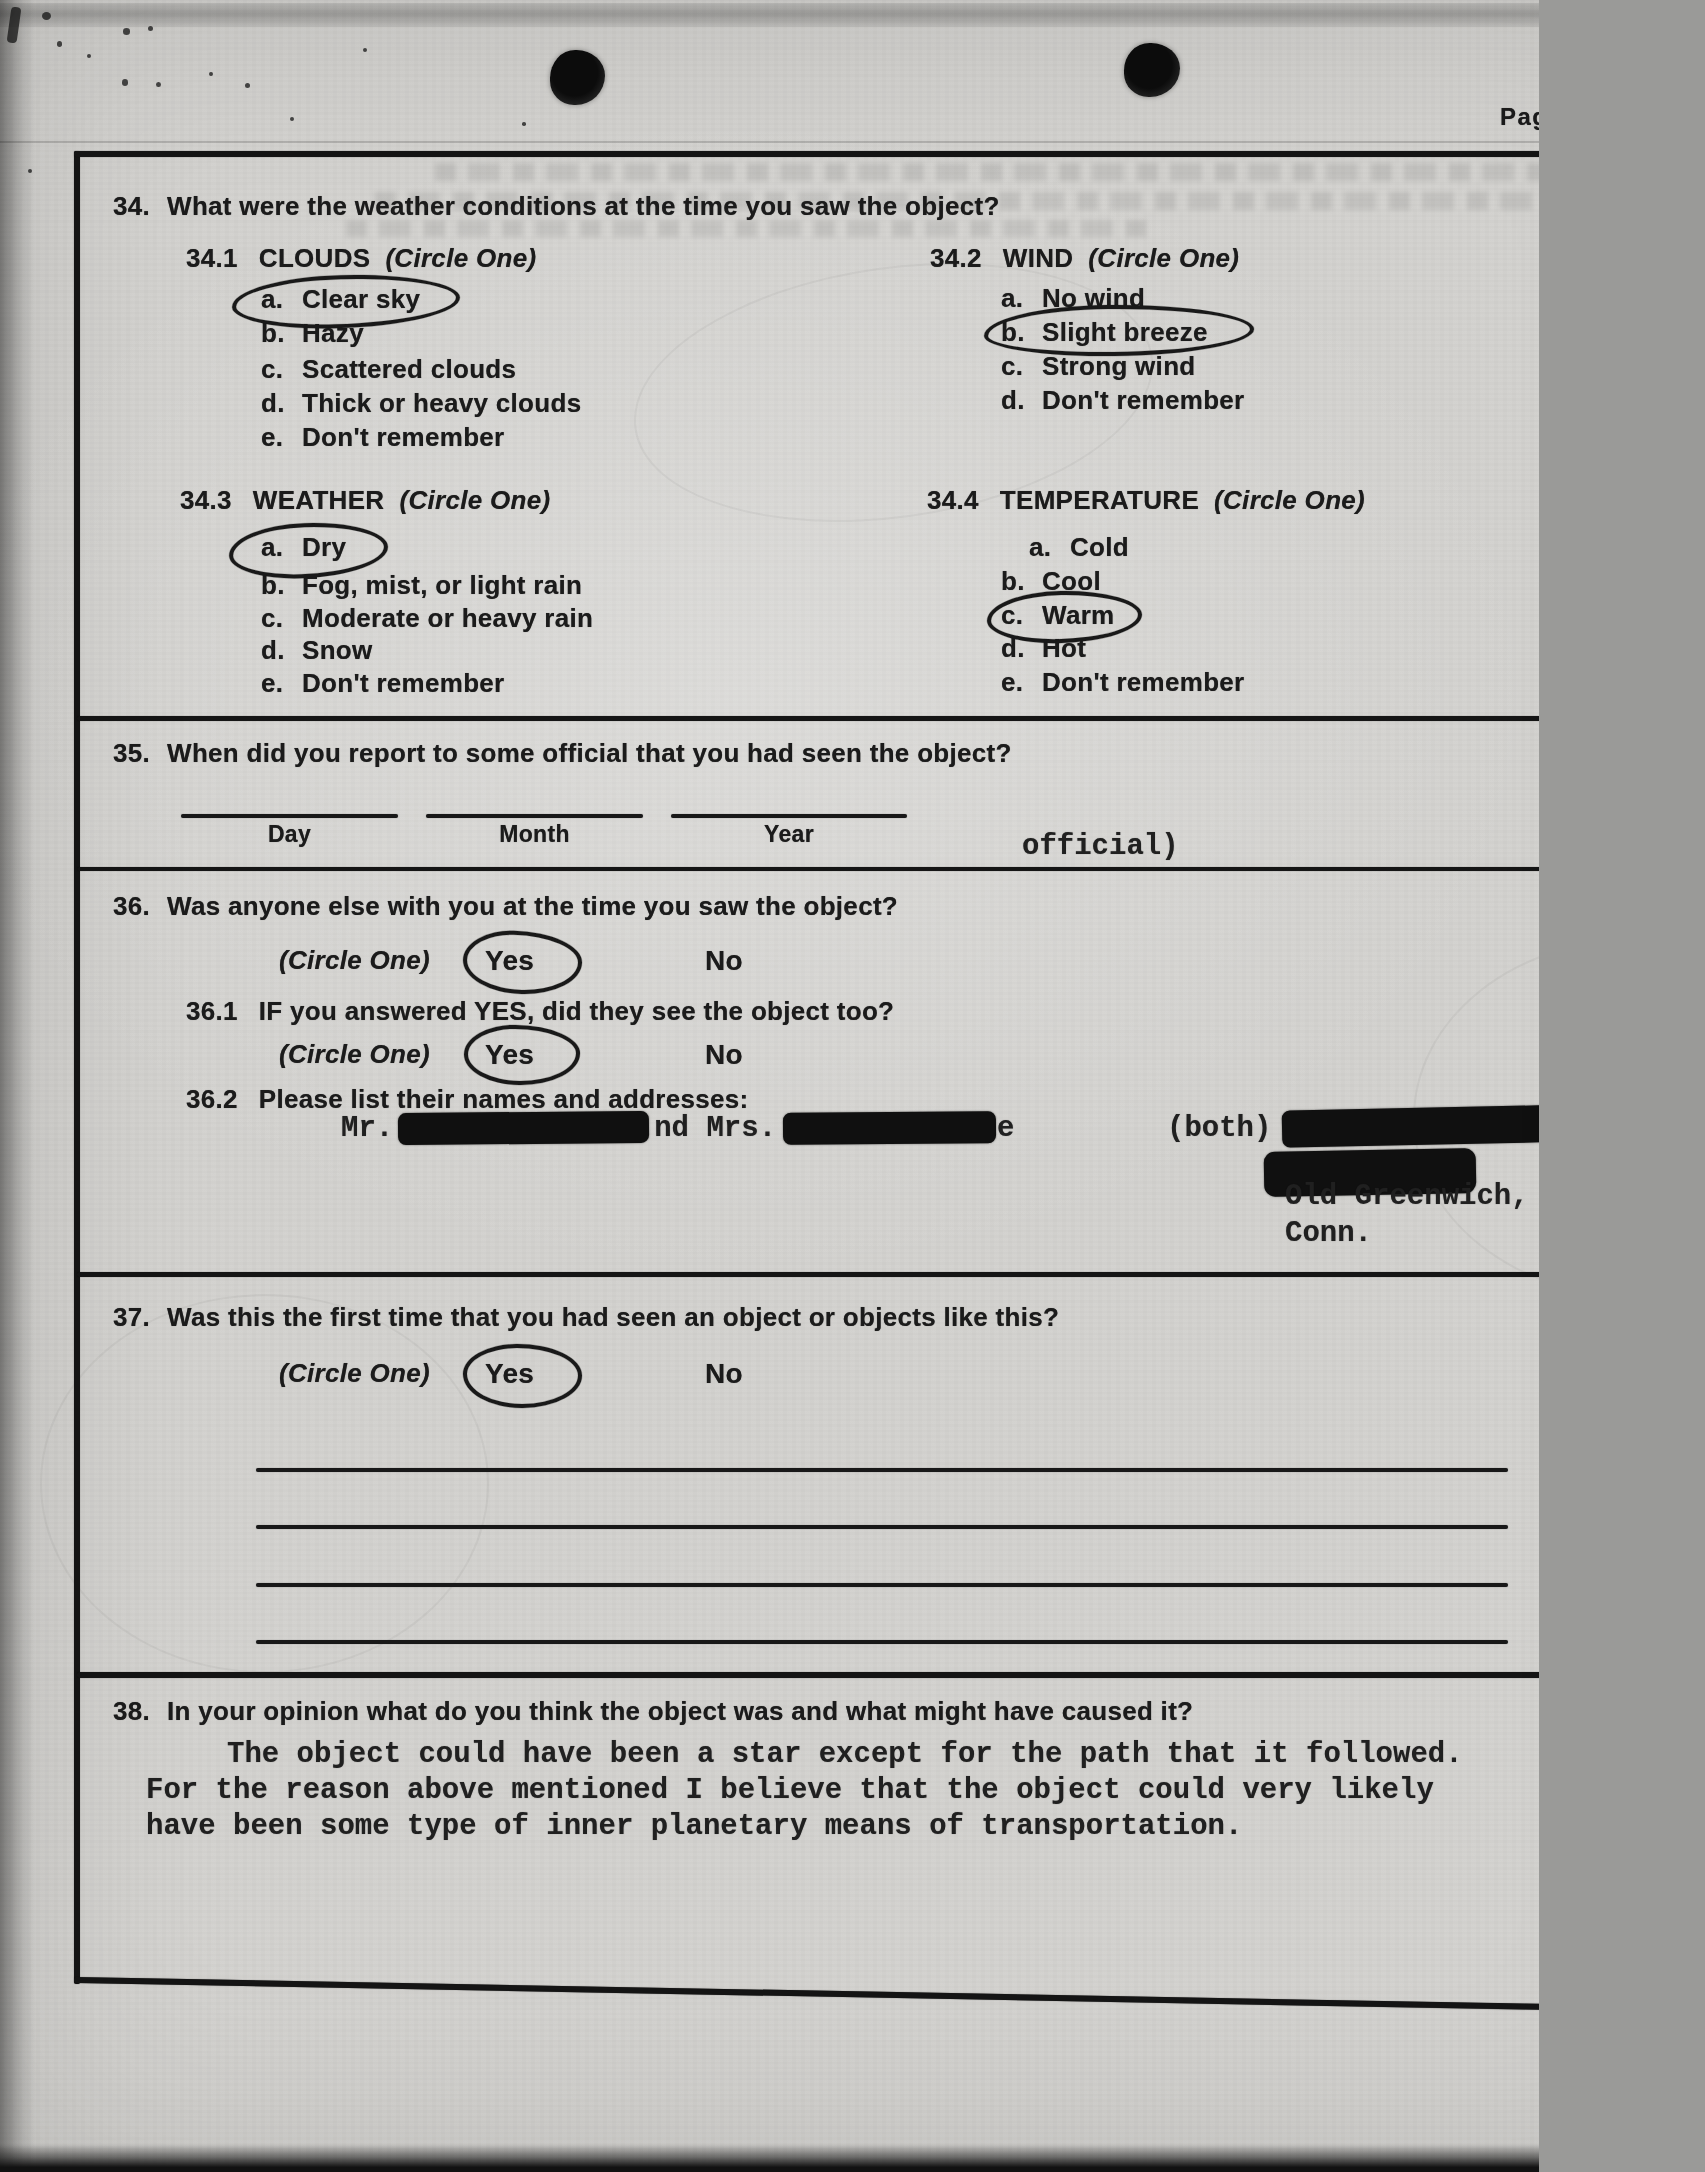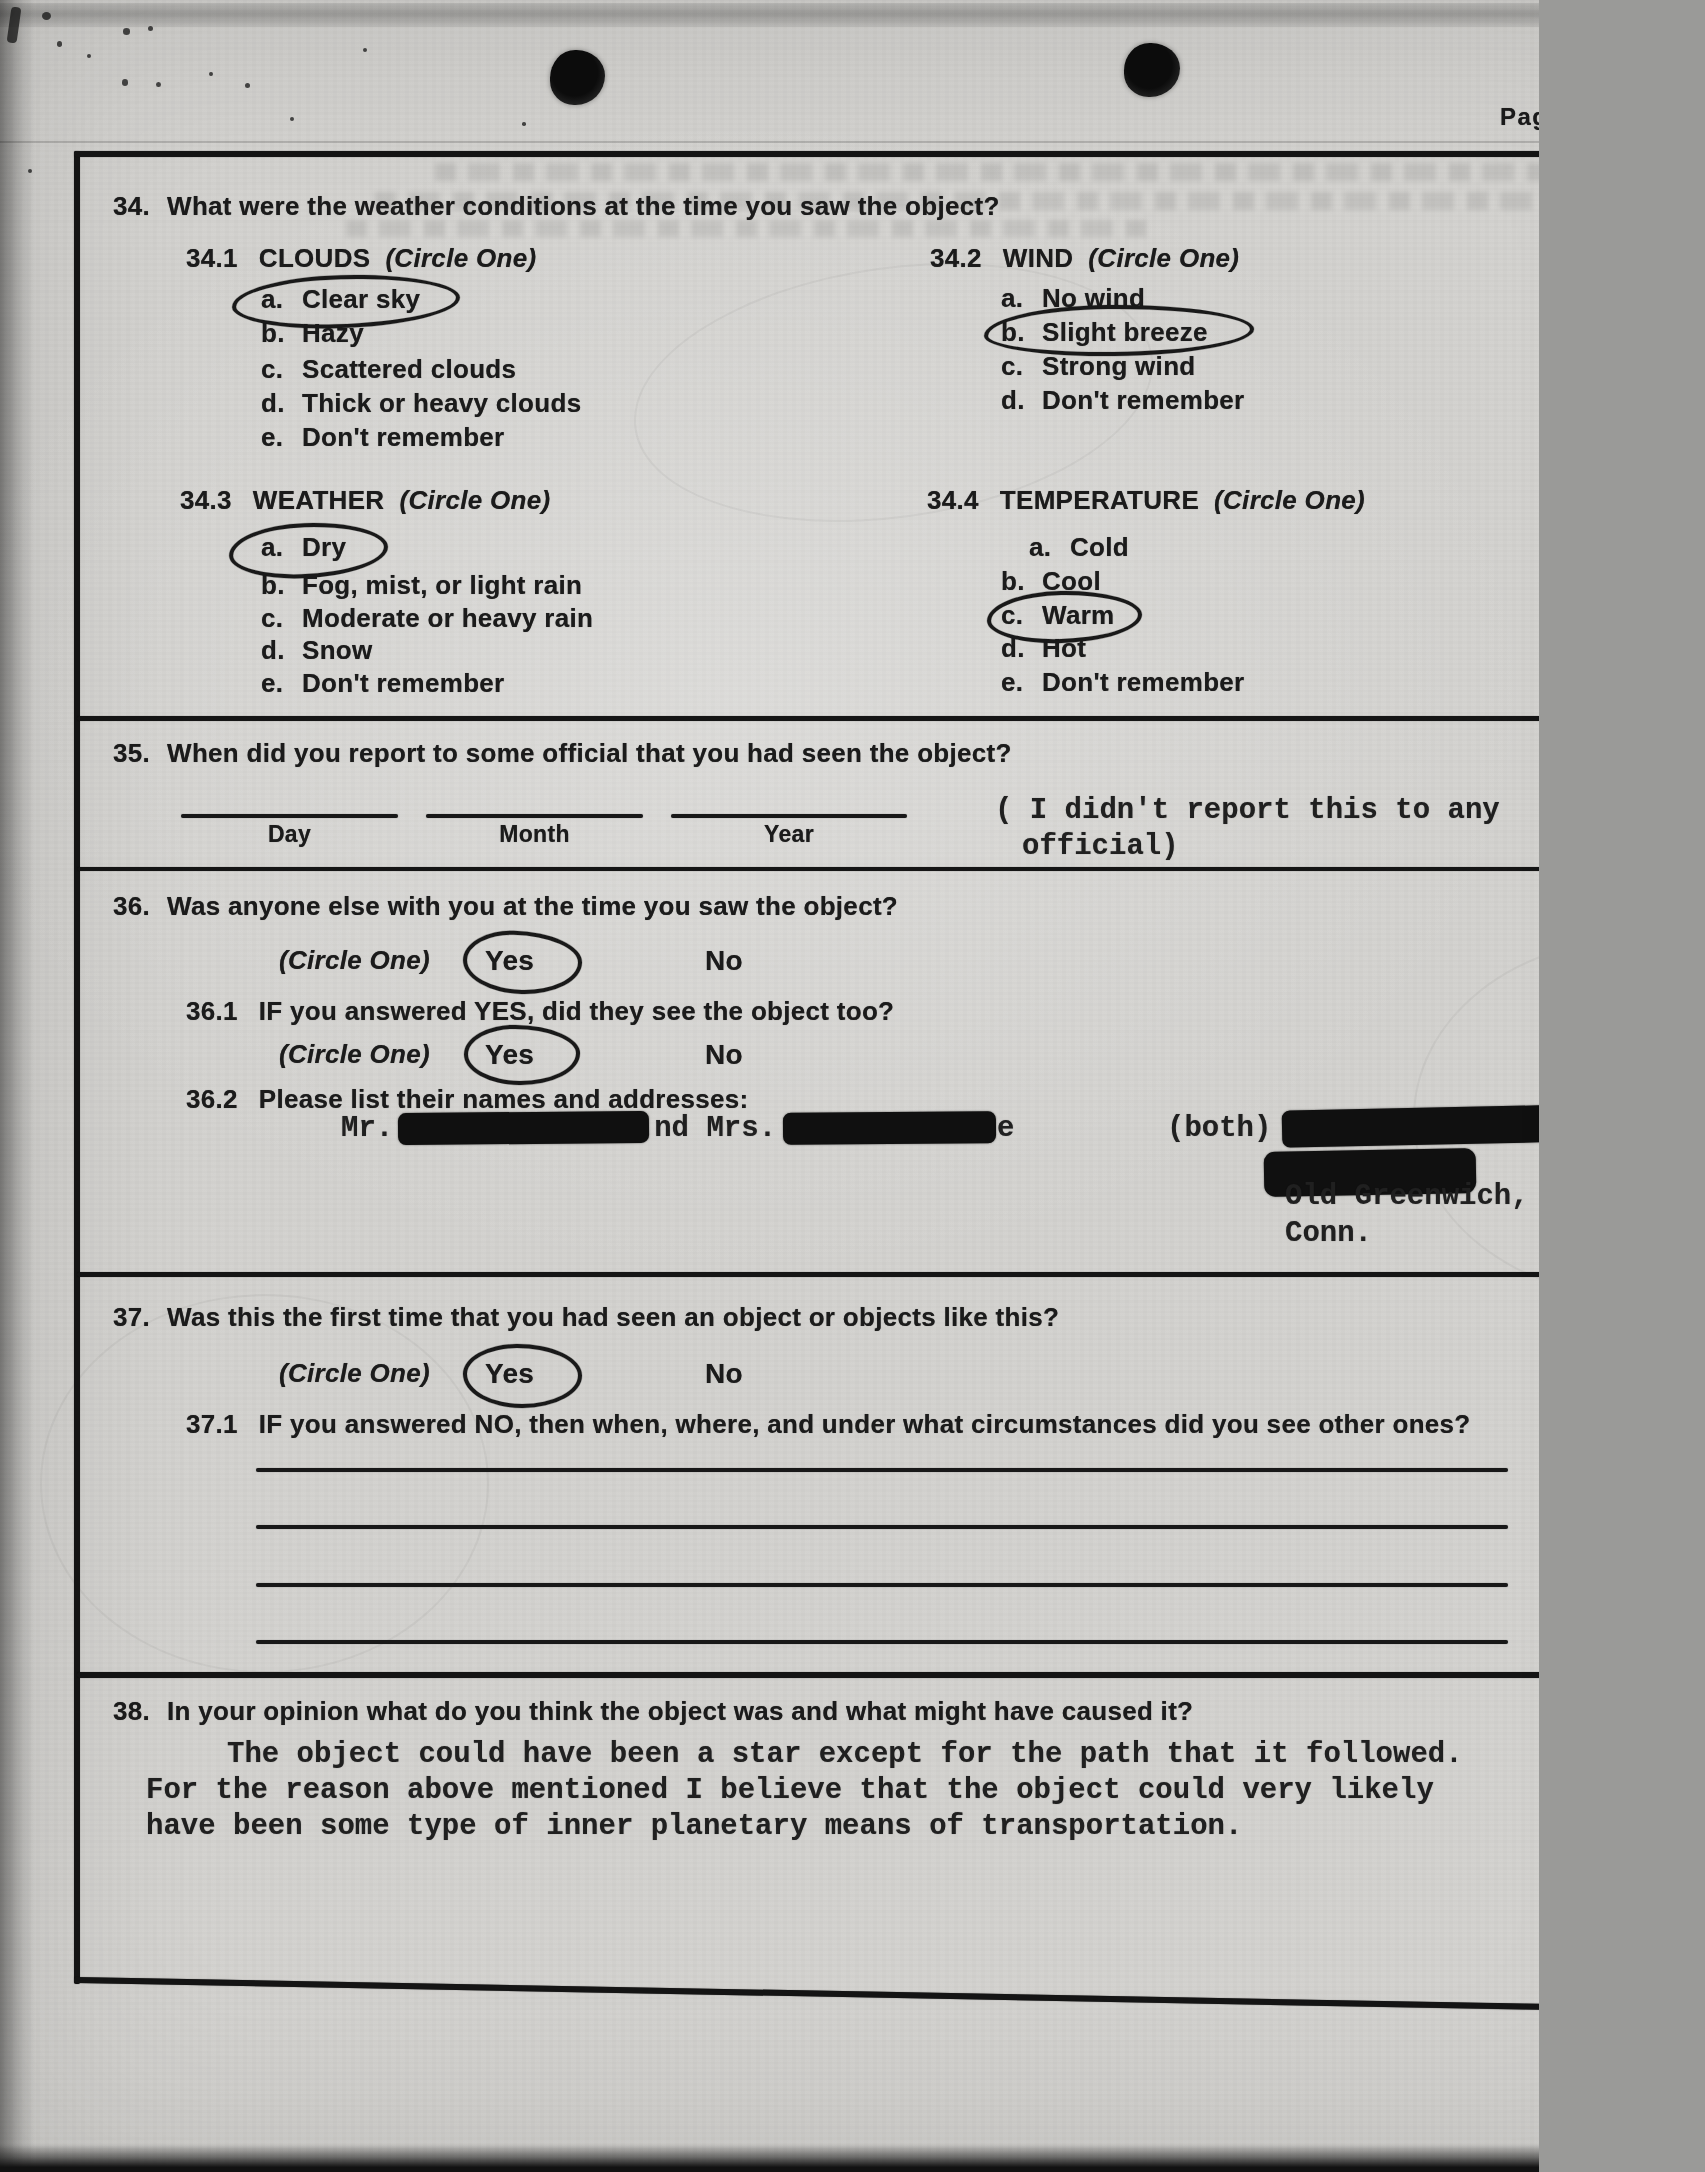--- a/index.html
+++ b/index.html
@@ -144,21 +144,20 @@
 
   <div class="abs p" style="left:113px;top:739px;">
     <span class="num">35.</span><span class="gap34">When did you report to some official that you had seen the object?</span>
   </div>
   <div class="abs blank" style="left:181px;top:814px;width:217px;height:3.5px;"></div>
   <div class="abs blank" style="left:426px;top:814px;width:217px;height:3.5px;"></div>
   <div class="abs blank" style="left:671px;top:814px;width:236px;height:3.5px;"></div>
   <div class="abs p sm lbl-center" style="left:181px;top:822px;width:217px;">Day</div>
   <div class="abs p sm lbl-center" style="left:426px;top:822px;width:217px;">Month</div>
   <div class="abs p sm lbl-center" style="left:671px;top:822px;width:236px;">Year</div>
-  <div class="abs t" style="left:995px;top:794px;">( I didn't report this to any</div>
   <div class="abs t" style="left:1022px;top:830px;">official)</div>
 
   <div class="abs p" style="left:113px;top:892px;">
     <span class="num">36.</span><span class="gap34">Was anyone else with you at the time you saw the object?</span>
   </div>
   <div class="abs p it" style="left:279px;top:946px;">(Circle One)</div>
   <div class="abs p yn" style="left:485px;top:945px;">Yes</div>
   <div class="abs p yn" style="left:705px;top:945px;">No</div>
   <div class="abs circ" style="left:463px;top:931px;width:111px;height:55px;transform:rotate(1.5deg);border-radius:42% 58% 50% 50% / 48% 48% 52% 52%;border-width:4.4px;"></div>
 
@@ -188,23 +187,20 @@
   <div class="abs t" style="left:1285px;top:1217px;">Conn.</div>
 
   <div class="abs p" style="left:113px;top:1303px;">
     <span class="num">37.</span><span class="gap34">Was this the first time that you had seen an object or objects like this?</span>
   </div>
   <div class="abs p it" style="left:279px;top:1359px;">(Circle One)</div>
   <div class="abs p yn" style="left:485px;top:1358px;">Yes</div>
   <div class="abs p yn" style="left:705px;top:1358px;">No</div>
   <div class="abs circ" style="left:463px;top:1344px;width:111px;height:56px;transform:rotate(-.5deg);border-radius:45% 55% 50% 50% / 46% 50% 50% 54%;border-width:4.4px;"></div>
 
-  <div class="abs p" style="left:186px;top:1410px;">
-    <span class="num">37.1</span><span class="gap42">IF you answered NO, then when, where, and under what circumstances did you see other ones?</span>
-  </div>
   <div class="abs blank" style="left:256px;top:1468px;width:1252px;height:4px;"></div>
   <div class="abs blank" style="left:256px;top:1525px;width:1252px;height:4px;"></div>
   <div class="abs blank" style="left:256px;top:1583px;width:1252px;height:4px;"></div>
   <div class="abs blank" style="left:256px;top:1640px;width:1252px;height:4px;"></div>
 
   <div class="abs p" style="left:113px;top:1697px;">
     <span class="num">38.</span><span class="gap34">In your opinion what do you think the object was and what might have caused it?</span>
   </div>
   <div class="abs" style="left:146px;top:1737px;width:1462px;">
     <div class="t" style="line-height:36px;padding-left:81px;">The object could have been a star except for the path that it followed.</div>

